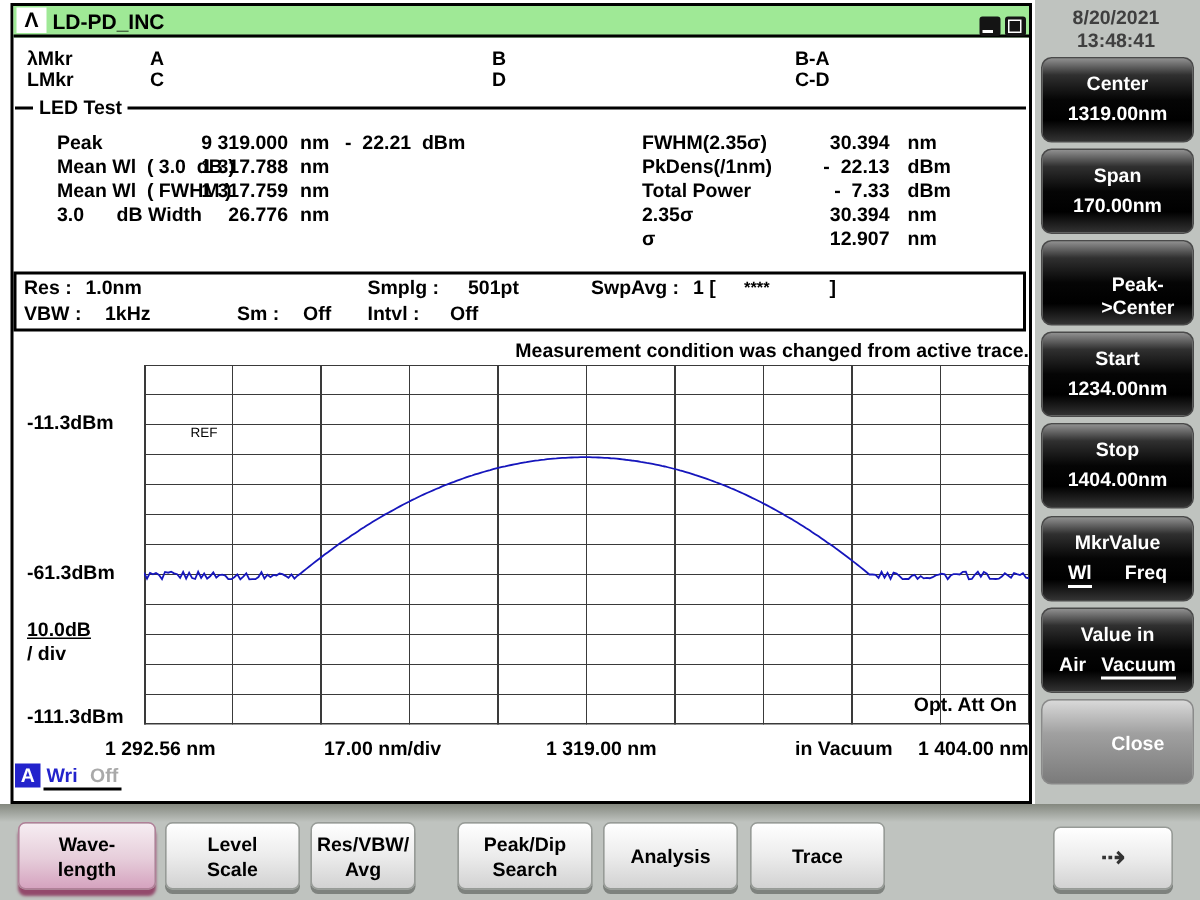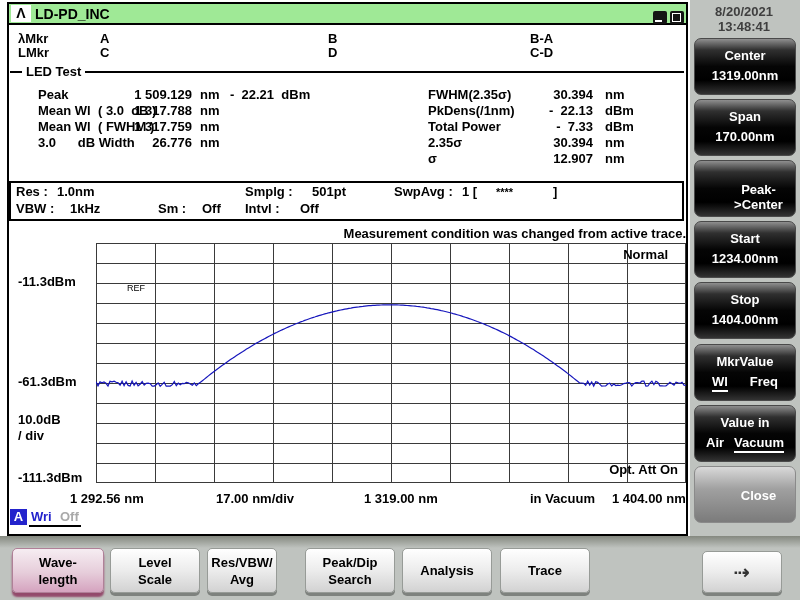--- a/index.html
+++ b/index.html
@@ -79,21 +79,21 @@
     <div class="abs t13" style="left:530px;top:32px;">B-A</div>
     <div class="abs t13" style="left:18px;top:46px;">LMkr</div>
     <div class="abs t13" style="left:100px;top:46px;">C</div>
     <div class="abs t13" style="left:328px;top:46px;">D</div>
     <div class="abs t13" style="left:530px;top:46px;">C-D</div>
 
     <div class="ledline"></div>
     <div class="ledlabel">LED Test</div>
 
     <div class="abs t13" style="left:38px;top:88px;">Peak</div>
-    <div class="abs t13 valr" style="left:110px;top:88px;width:82px;">1 509.129</div>
+    <div class="abs t13 valr" style="left:110px;top:88px;width:82px;">9 319.000</div>
     <div class="abs t13" style="left:200px;top:88px;">nm</div>
     <div class="abs t13" style="left:230px;top:88px;">-  22.21  dBm</div>
 
     <div class="abs t13" style="left:38px;top:104px;">Mean Wl  ( 3.0  dB )</div>
     <div class="abs t13 valr" style="left:110px;top:104px;width:82px;">1 317.788</div>
     <div class="abs t13" style="left:200px;top:104px;">nm</div>
 
     <div class="abs t13" style="left:38px;top:120px;">Mean Wl  ( FWHM )</div>
     <div class="abs t13 valr" style="left:110px;top:120px;width:82px;">1 317.759</div>
     <div class="abs t13" style="left:200px;top:120px;">nm</div>
@@ -162,26 +162,25 @@
           <line x1="0" y1="140" x2="590" y2="140"></line>
           <line x1="0" y1="160" x2="590" y2="160"></line>
           <line x1="0" y1="180" x2="590" y2="180"></line>
           <line x1="0" y1="200" x2="590" y2="200"></line>
           <line x1="0" y1="220" x2="590" y2="220"></line>
           <line x1="0" y1="239.5" x2="590" y2="239.5"></line>
         </g>
         <polyline points="0.0,138.8 2.0,142.8 4.0,138.9 6.0,139.9 8.0,139.0 10.0,140.3 12.0,143.1 14.0,138.3 16.1,138.8 18.1,138.1 20.1,139.2 22.1,139.8 24.1,142.2 26.1,138.2 28.1,142.7 30.1,138.8 32.1,142.4 34.1,143.0 36.1,138.1 38.1,142.3 40.1,139.3 42.1,142.8 44.1,141.2 46.2,138.6 48.2,142.1 50.2,140.4 52.2,140.1 54.2,140.7 56.2,143.1 58.2,143.1 60.2,141.8 62.2,139.9 64.2,143.2 66.2,141.4 68.2,139.2 70.2,143.2 72.2,143.1 74.3,143.1 76.3,141.7 78.3,138.4 80.3,142.7 82.3,140.2 84.3,141.8 86.3,140.3 88.3,140.7 90.3,139.3 92.3,139.8 94.3,140.9 96.3,142.2 98.3,140.0 100.3,142.7 102.3,140.8 104.4,139.3 106.4,137.7 108.4,136.1 110.4,134.5 112.4,132.9 114.4,131.3 116.4,129.8 118.4,128.3 120.4,126.7 122.4,125.3 124.4,123.8 126.4,122.3 128.4,120.9 130.4,119.4 132.4,118.0 134.5,116.6 136.5,115.3 138.5,113.9 140.5,112.6 142.5,111.3 144.5,109.9 146.5,108.7 148.5,107.4 150.5,106.1 152.5,104.9 154.5,103.7 156.5,102.5 158.5,101.3 160.5,100.1 162.6,99.0 164.6,97.9 166.6,96.8 168.6,95.7 170.6,94.6 172.6,93.5 174.6,92.5 176.6,91.5 178.6,90.4 180.6,89.5 182.6,88.5 184.6,87.5 186.6,86.6 188.6,85.7 190.6,84.8 192.7,83.9 194.7,83.0 196.7,82.2 198.7,81.3 200.7,80.5 202.7,79.7 204.7,78.9 206.7,78.2 208.7,77.4 210.7,76.7 212.7,76.0 214.7,75.3 216.7,74.6 218.7,74.0 220.7,73.3 222.8,72.7 224.8,72.1 226.8,71.5 228.8,70.9 230.8,70.4 232.8,69.8 234.8,69.3 236.8,68.8 238.8,68.3 240.8,67.9 242.8,67.4 244.8,67.0 246.8,66.6 248.8,66.2 250.9,65.8 252.9,65.4 254.9,65.1 256.9,64.7 258.9,64.4 260.9,64.1 262.9,63.9 264.9,63.6 266.9,63.4 268.9,63.1 270.9,62.9 272.9,62.7 274.9,62.6 276.9,62.4 278.9,62.3 281.0,62.2 283.0,62.1 285.0,62.0 287.0,61.9 289.0,61.9 291.0,61.8 293.0,61.8 295.0,61.8 297.0,61.8 299.0,61.9 301.0,61.9 303.0,62.0 305.0,62.1 307.0,62.2 309.0,62.3 311.1,62.5 313.1,62.6 315.1,62.8 317.1,63.0 319.1,63.2 321.1,63.5 323.1,63.7 325.1,64.0 327.1,64.2 329.1,64.5 331.1,64.9 333.1,65.2 335.1,65.6 337.1,65.9 339.1,66.3 341.2,66.7 343.2,67.1 345.2,67.6 347.2,68.0 349.2,68.5 351.2,69.0 353.2,69.5 355.2,70.0 357.2,70.6 359.2,71.1 361.2,71.7 363.2,72.3 365.2,72.9 367.2,73.6 369.3,74.2 371.3,74.9 373.3,75.6 375.3,76.3 377.3,77.0 379.3,77.7 381.3,78.5 383.3,79.2 385.3,80.0 387.3,80.8 389.3,81.6 391.3,82.5 393.3,83.3 395.3,84.2 397.3,85.1 399.4,86.0 401.4,86.9 403.4,87.9 405.4,88.9 407.4,89.8 409.4,90.8 411.4,91.8 413.4,92.9 415.4,93.9 417.4,95.0 419.4,96.1 421.4,97.2 423.4,98.3 425.4,99.4 427.4,100.6 429.5,101.8 431.5,102.9 433.5,104.2 435.5,105.4 437.5,106.6 439.5,107.9 441.5,109.2 443.5,110.4 445.5,111.8 447.5,113.1 449.5,114.4 451.5,115.8 453.5,117.2 455.5,118.6 457.6,120.0 459.6,121.4 461.6,122.9 463.6,124.3 465.6,125.8 467.6,127.3 469.6,128.8 471.6,130.4 473.6,131.9 475.6,133.5 477.6,135.1 479.6,136.7 481.6,138.3 483.6,140.0 485.6,140.0 487.7,140.3 489.7,142.3 491.7,138.2 493.7,142.1 495.7,138.9 497.7,143.0 499.7,138.7 501.7,139.4 503.7,141.1 505.7,143.1 507.7,143.0 509.7,143.0 511.7,141.0 513.7,140.2 515.7,142.9 517.8,141.1 519.8,142.6 521.8,142.2 523.8,142.5 525.8,141.8 527.8,140.6 529.8,140.1 531.8,139.5 533.8,139.9 535.8,143.1 537.8,140.7 539.8,139.7 541.8,139.7 543.8,140.0 545.9,138.2 547.9,138.1 549.9,143.2 551.9,143.0 553.9,140.2 555.9,138.2 557.9,141.5 559.9,138.3 561.9,139.5 563.9,142.9 565.9,142.9 567.9,143.0 569.9,142.8 571.9,141.4 573.9,139.2 576.0,140.7 578.0,142.2 580.0,139.1 582.0,139.8 584.0,140.4 586.0,139.2 588.0,142.1 590.0,142.5" fill="none" stroke="#1616bc" stroke-width="1.2"></polyline>
       </svg>
     <div class="reflabel">REF</div>
-    <div class="normlabel">Normal</div>
     <div class="optatt">Opt. Att On</div>
 
     <div class="abs t13" style="left:18px;top:275px;">-11.3dBm</div>
     <div class="abs t13" style="left:18px;top:375px;">-61.3dBm</div>
-    <div class="abs t13" style="left:18px;top:413px;">10.0dB</div>
+    <div class="abs t13" style="left:18px;top:413px;text-decoration:underline;">10.0dB</div>
     <div class="abs t13" style="left:18px;top:429px;">/ div</div>
     <div class="abs t13" style="left:18px;top:471px;">-111.3dBm</div>
 
     <div class="abs t13" style="left:70px;top:492px;">1 292.56 nm</div>
     <div class="abs t13" style="left:216px;top:492px;">17.00 nm/div</div>
     <div class="abs t13" style="left:364px;top:492px;">1 319.00 nm</div>
     <div class="abs t13" style="left:530px;top:492px;">in Vacuum</div>
     <div class="abs t13" style="left:612px;top:492px;">1 404.00 nm</div>
 
     <div class="abadge">A</div>

